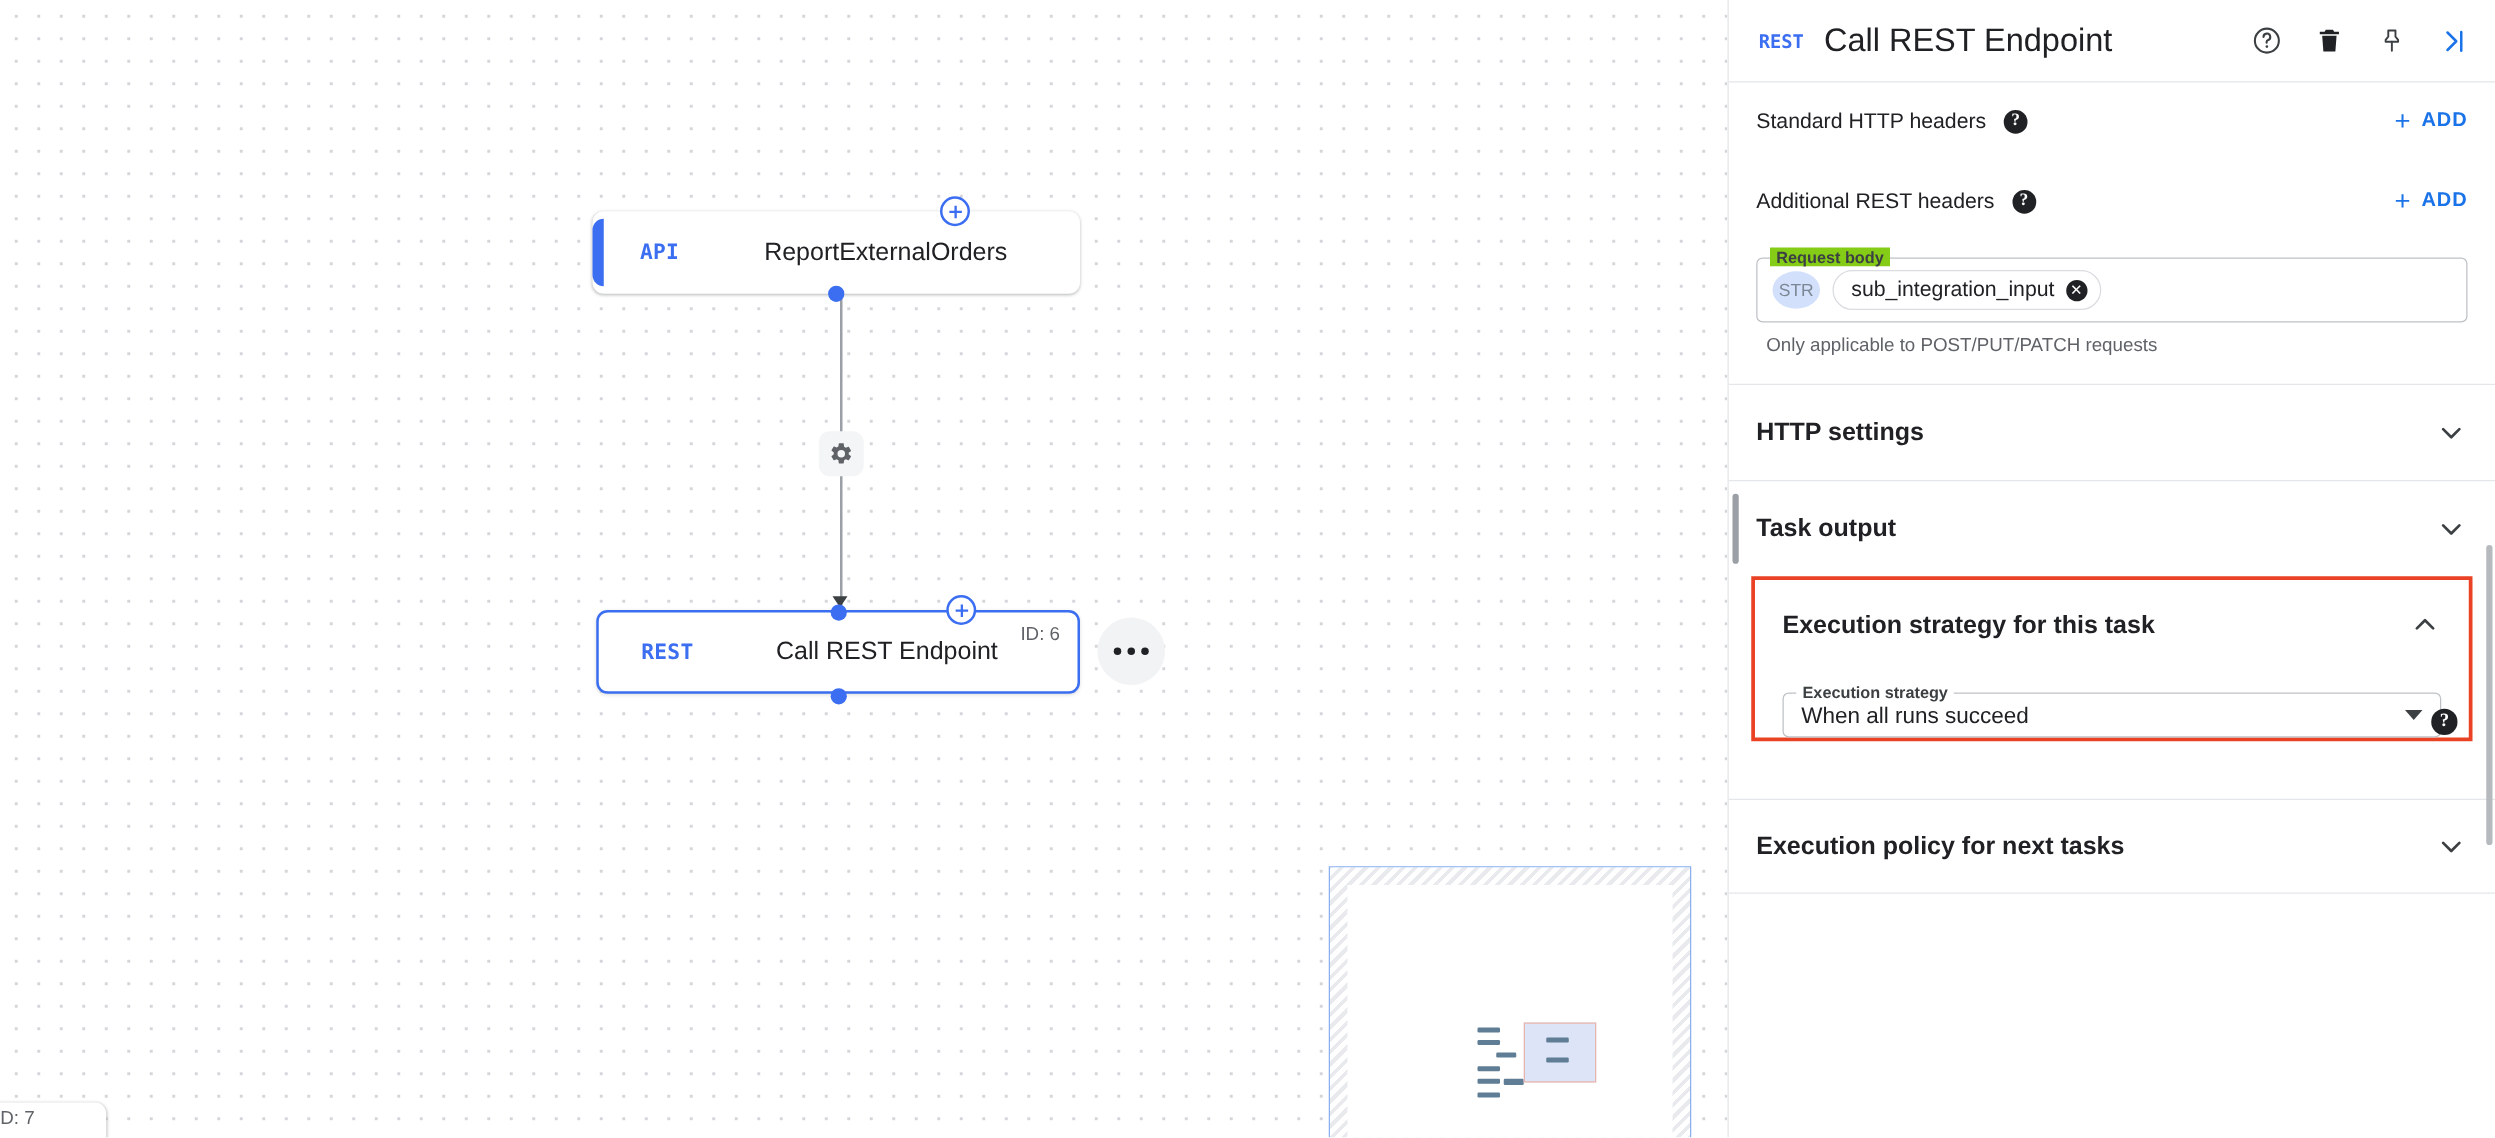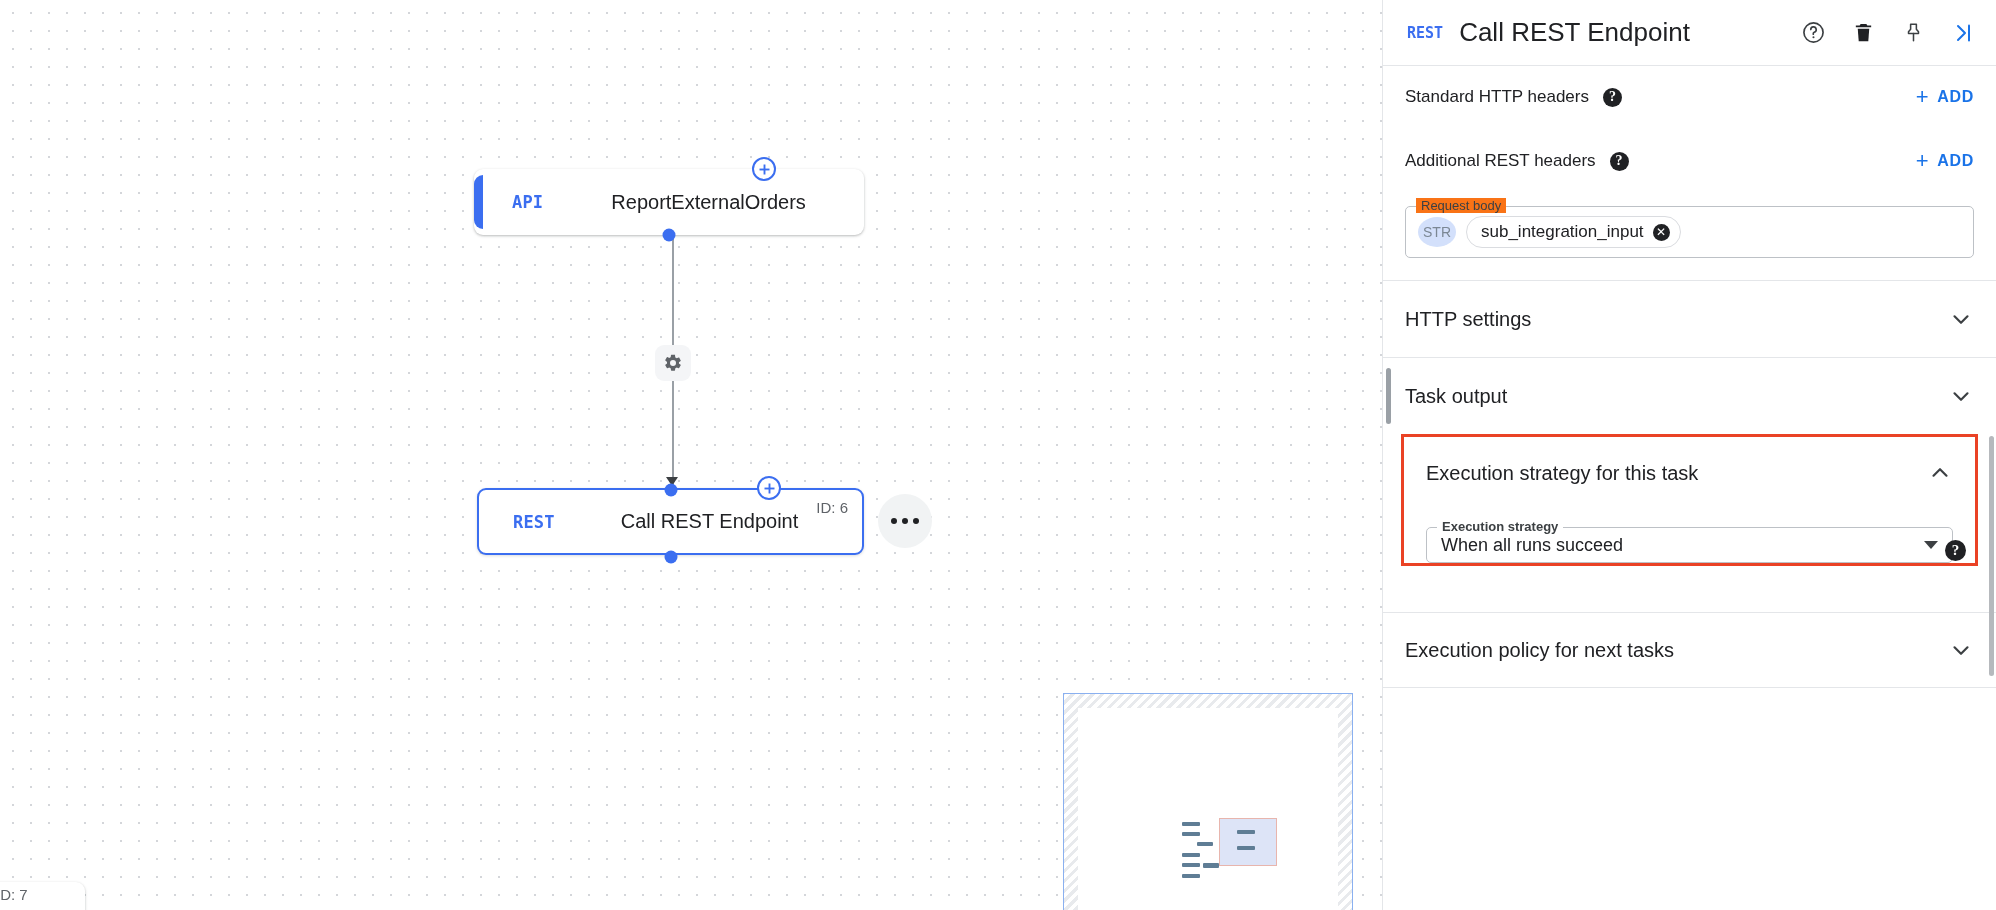--- a/index.html
+++ b/index.html
@@ -221,24 +221,24 @@
     margin: 8px 22px 0 22px;
     border: 1px solid #bdc1c6;
     border-radius: 5px;
     height: 52px;
     display: flex; align-items: center;
     padding: 0 12px;
   }
   .outlined-field .legend {
     position: absolute;
     top: -9px; left: 10px;
-    background: #f97316;
+    background: #84cc16;
     padding: 0 5px;
     font-size: 13px;
-    font-weight: 400;
+    font-weight: 700;
     color: #3c4043;
   }
   .str-pill {
     width: 38px; height: 30px;
     border-radius: 50%;
     background: #d3e0fb;
     color: #7b8794;
     font-size: 14px;
     display: flex; align-items: center; justify-content: center;
     flex: 0 0 auto;
@@ -268,21 +268,21 @@
 
   .divider { height: 1px; background: #e4e6e9; margin-top: 22px; }
 
   .section-row {
     height: 76px;
     display: flex; align-items: center;
     padding: 0 22px;
     position: relative;
   }
   .section-title {
-    font-size: 20px; font-weight: 400; color: #202124;
+    font-size: 20px; font-weight: 700; color: #202124;
   }
   .chev {
     margin-left: auto; color: #3c4043;
     display: flex; align-items: center;
   }
 
   .scroll-thumb {
     position: absolute;
     right: 2px;
     width: 5px;
@@ -463,20 +463,21 @@
       </div>
 
       <div class="outlined-field" style="margin-top:12px;">
         <span class="legend">Request body</span>
         <span class="str-pill">STR</span>
         <span class="chip">
           <span>sub_integration_input</span>
           <span class="x">✕</span>
         </span>
       </div>
+      <div class="helper-text">Only applicable to POST/PUT/PATCH requests</div>
 
       <div class="divider"></div>
 
       <div class="section-row">
         <span class="section-title">HTTP settings</span>
         <span class="chev">
           <svg width="26" height="26" viewBox="0 0 24 24" fill="none" stroke="#3c4043" stroke-width="2" aria-hidden="true">
             <polyline points="6,9.5 12,15.5 18,9.5" stroke-linecap="round" stroke-linejoin="round"></polyline>
           </svg>
         </span>

